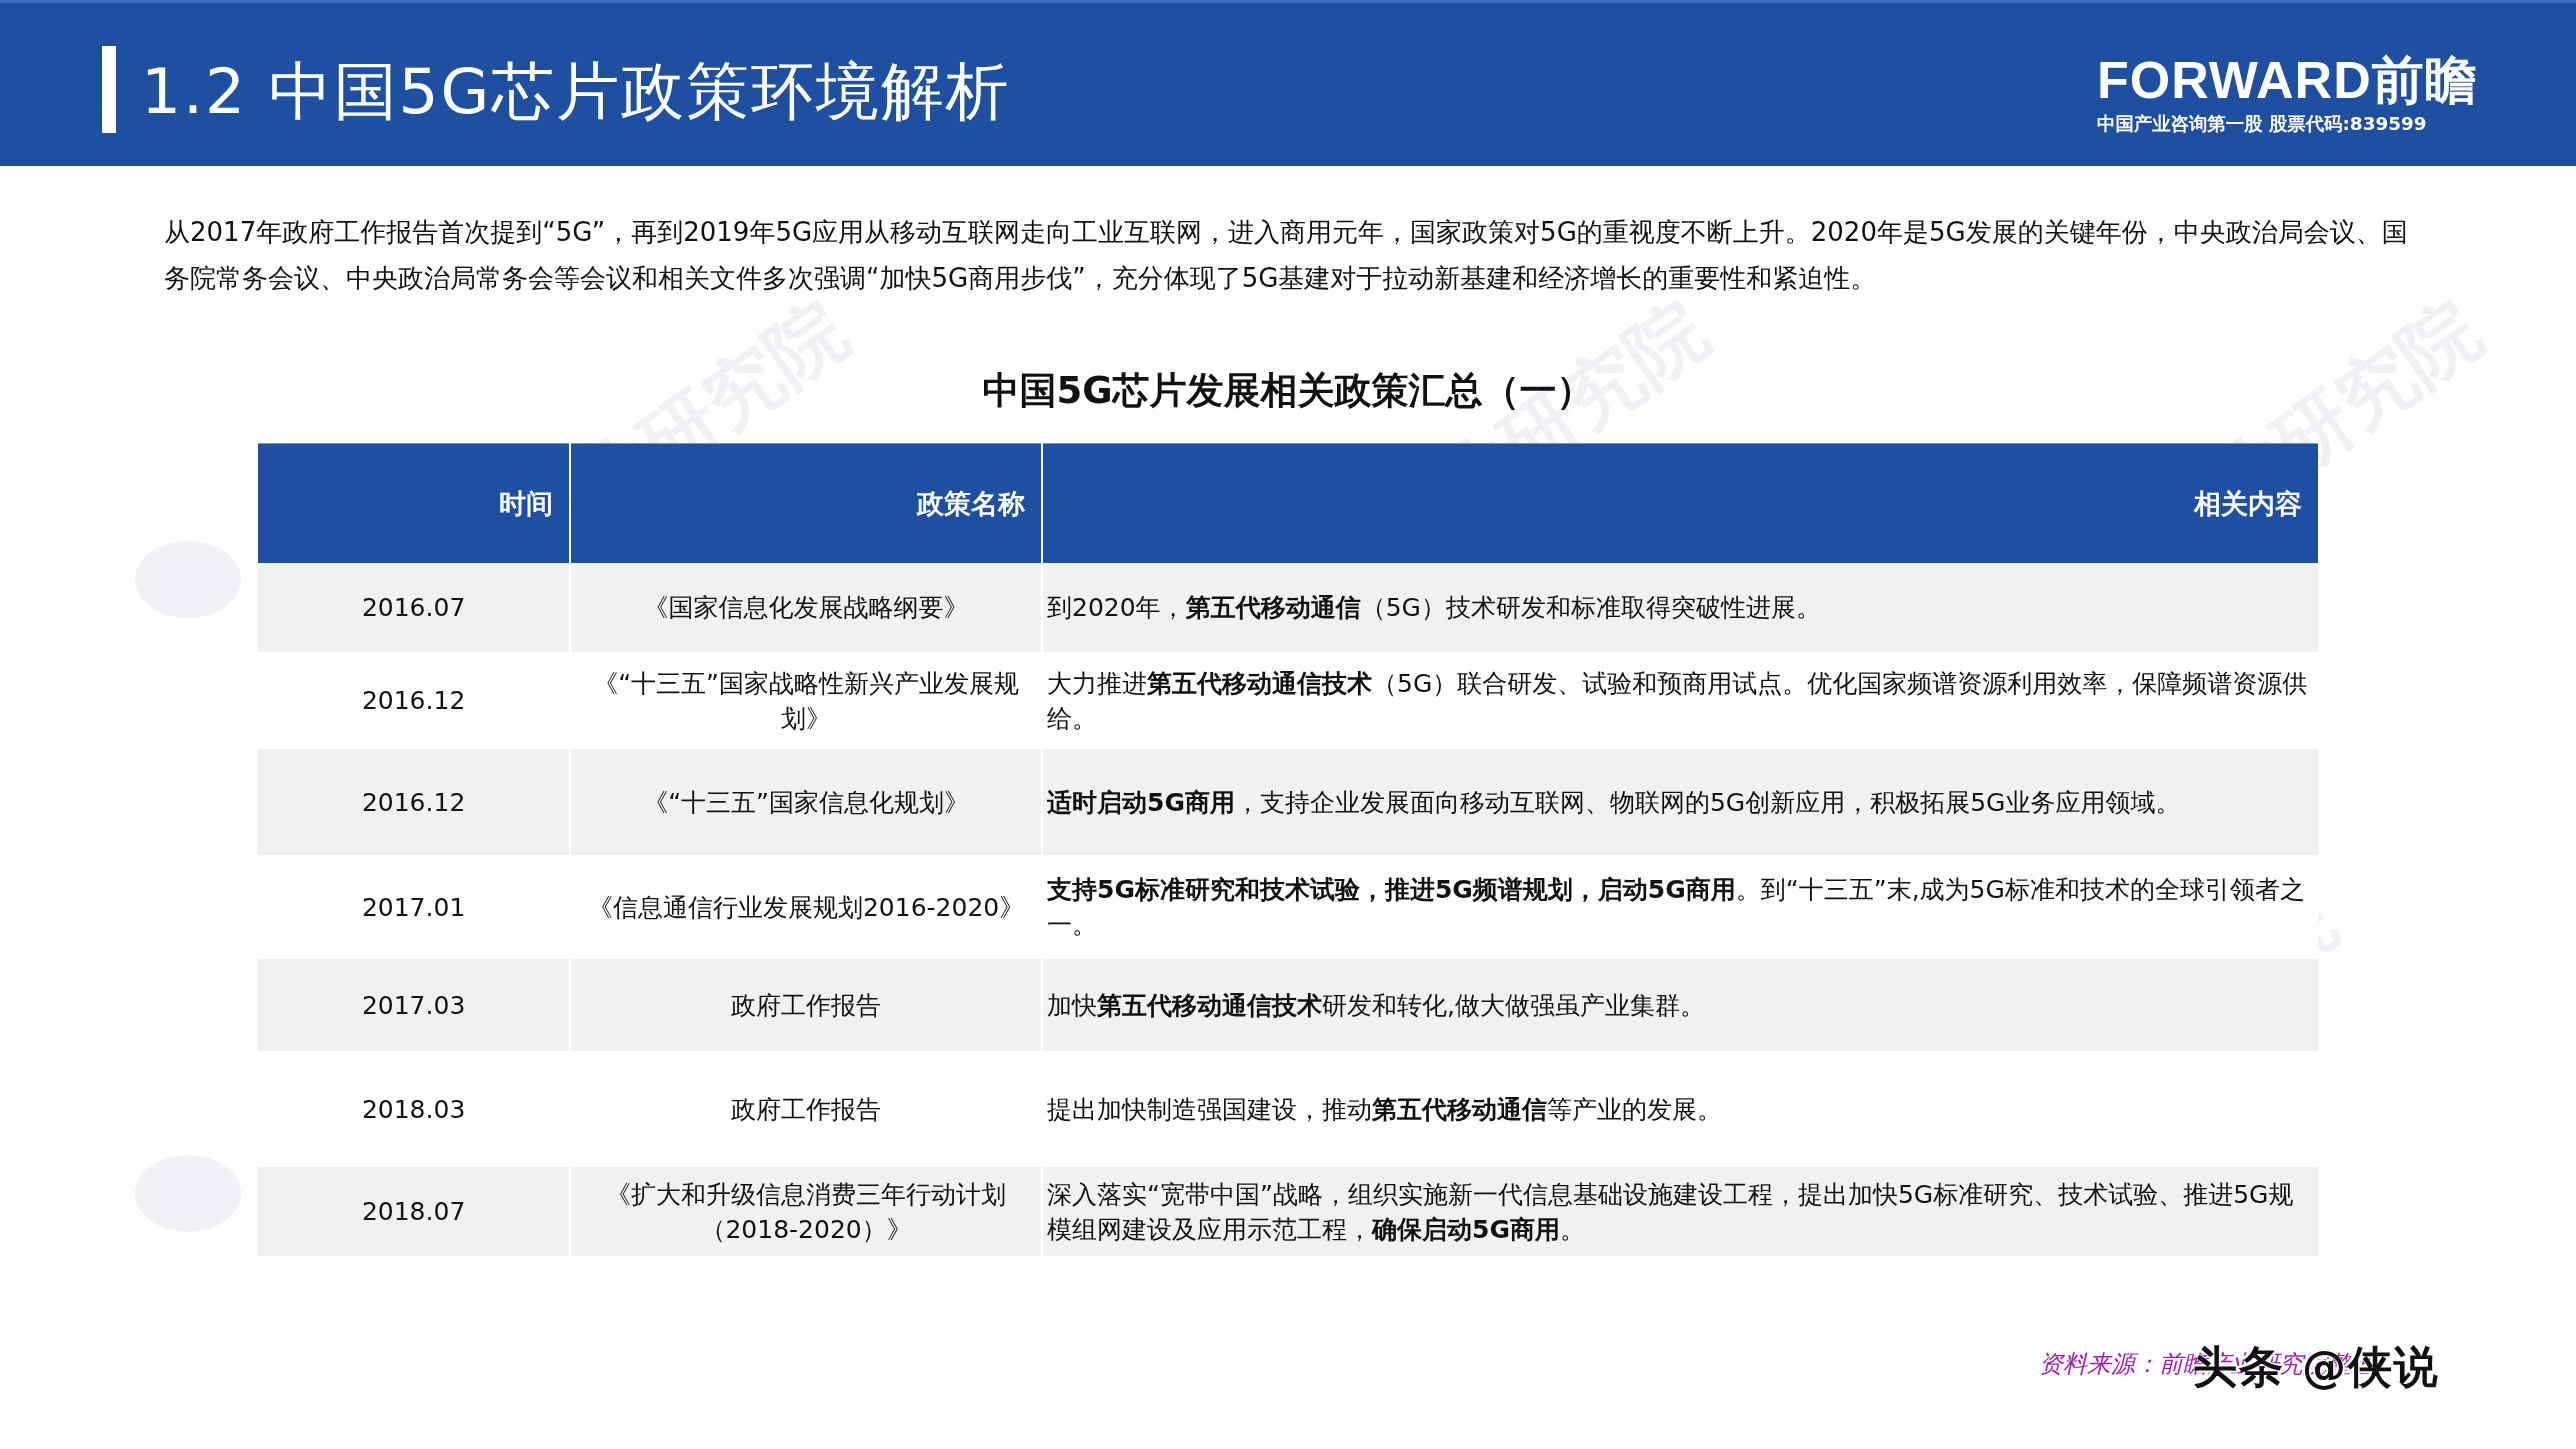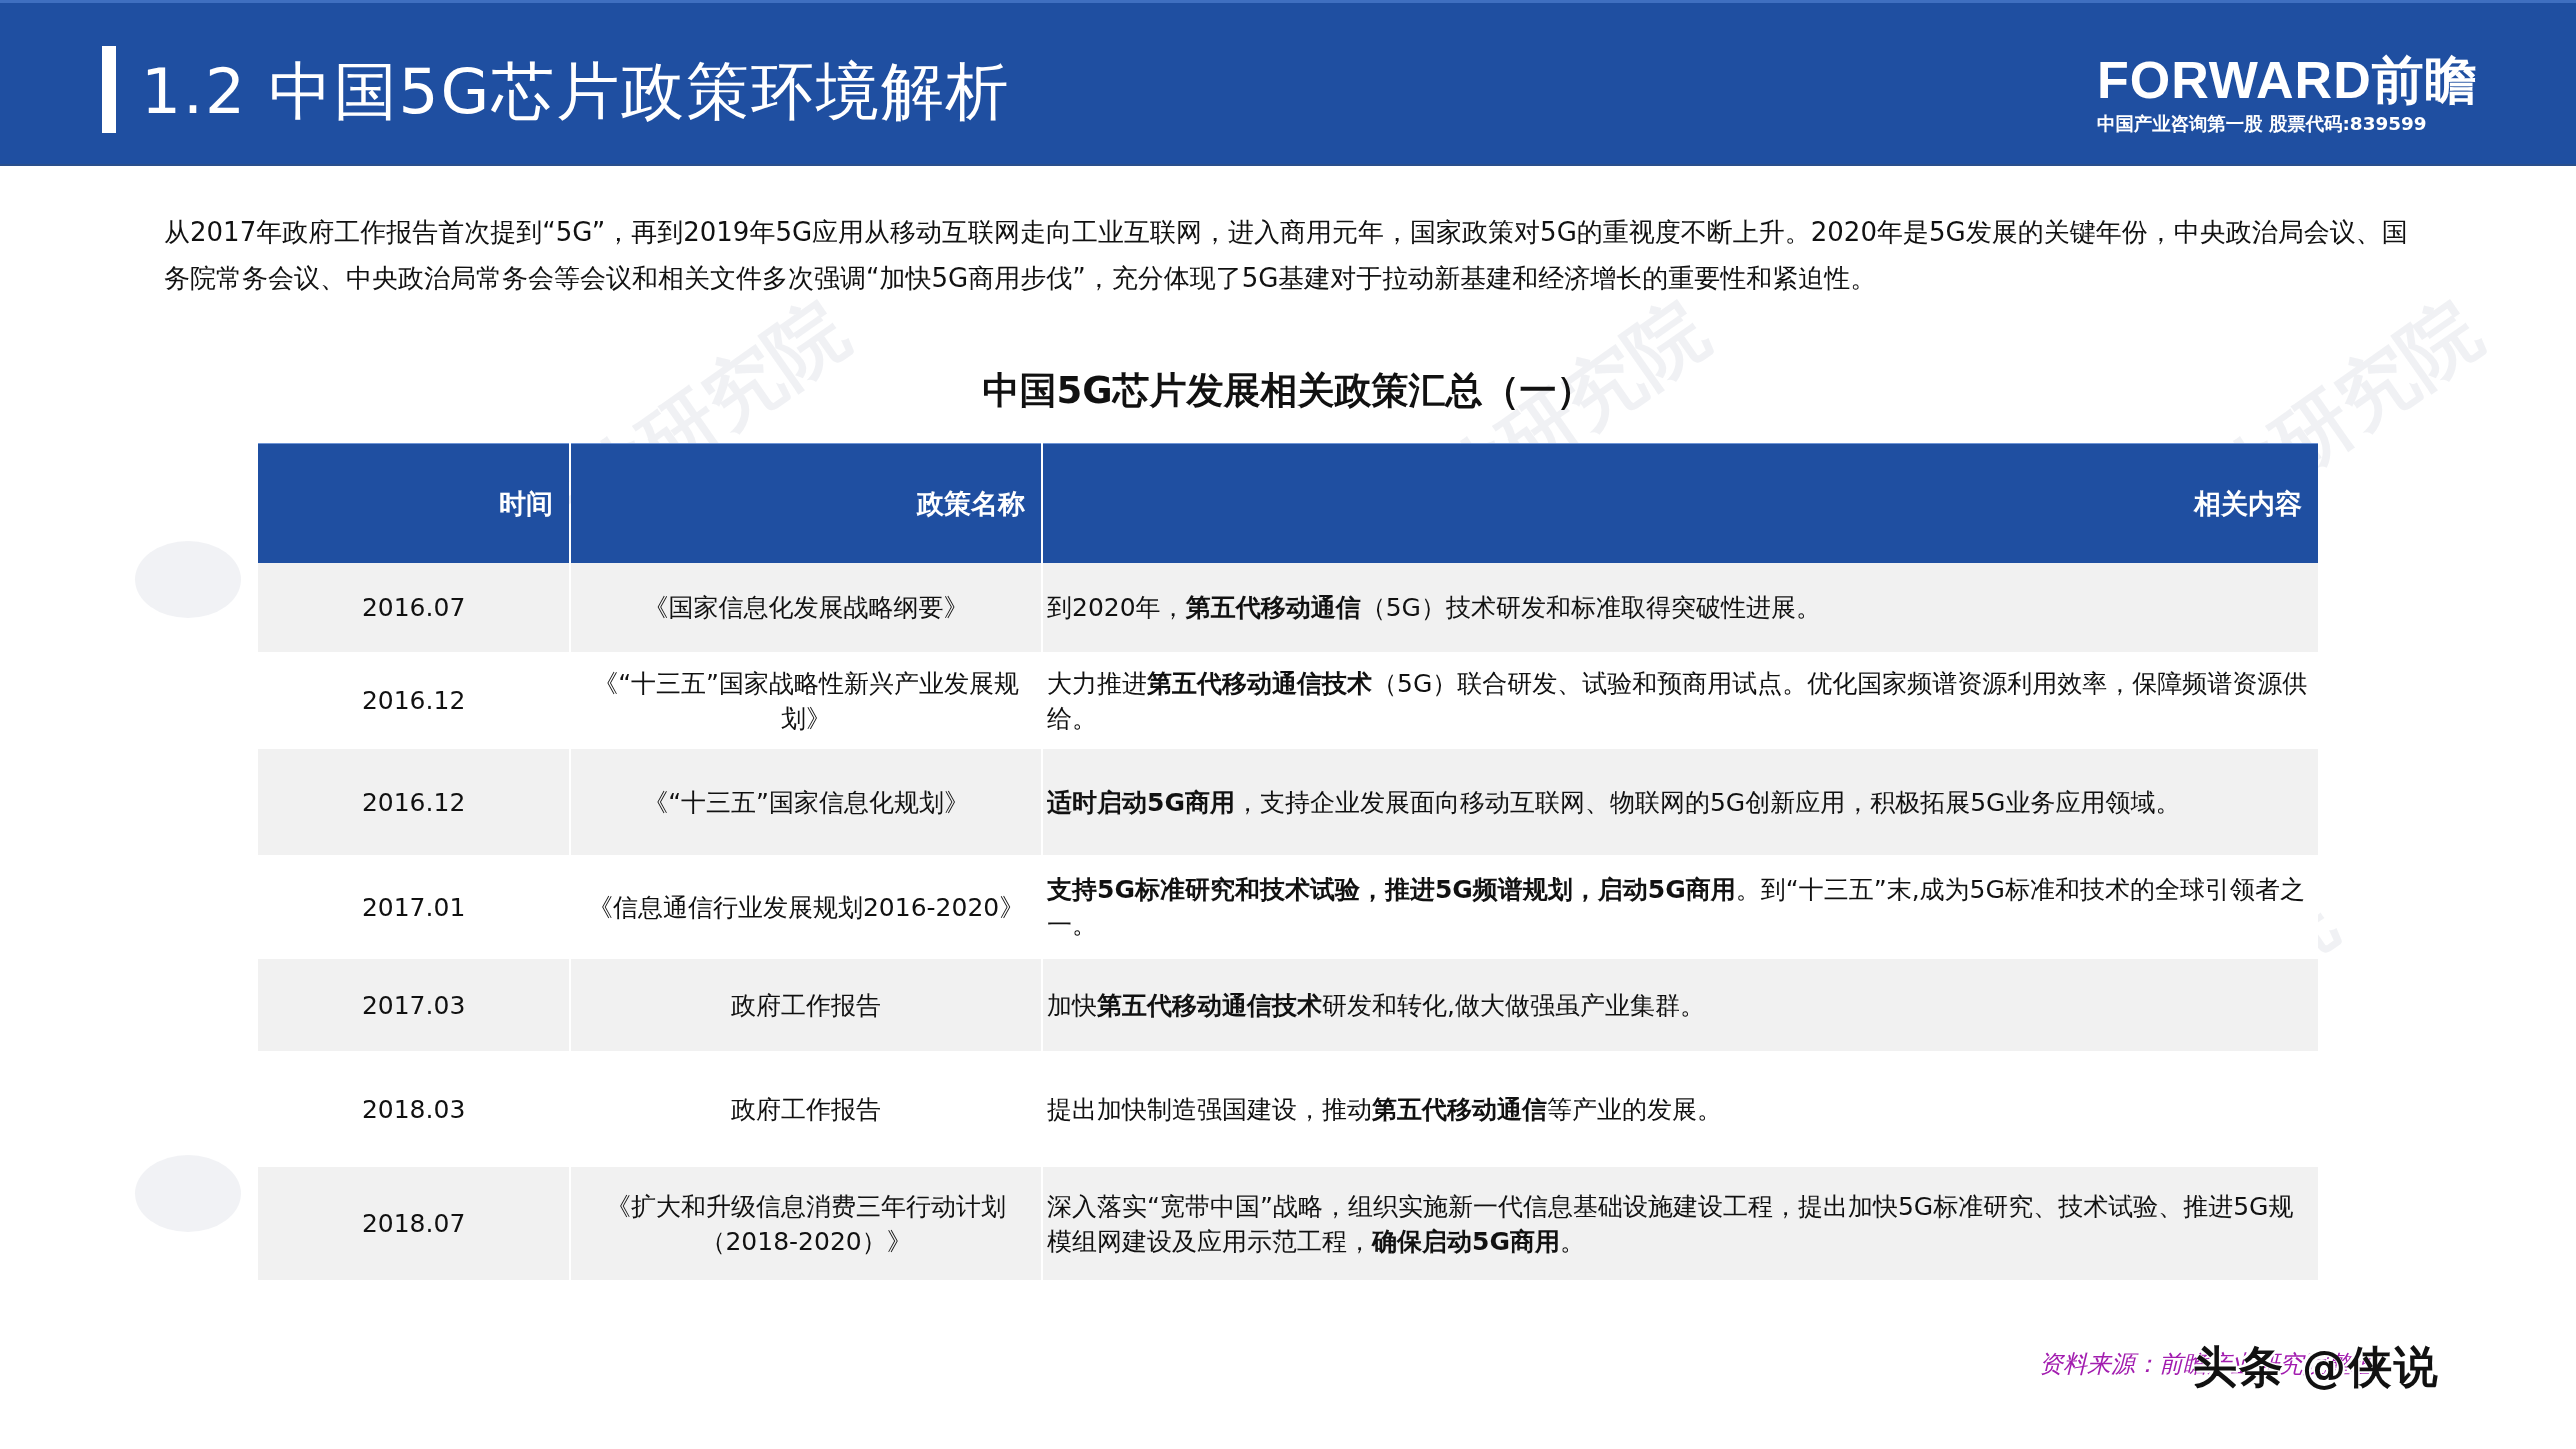--- a/index.html
+++ b/index.html
@@ -145,21 +145,21 @@
       <tr class="even" style="height:92px">
         <td class="c0">2017.03</td>
         <td class="c1">政府工作报告</td>
         <td class="c2"><span>加快</span><b>第五代移动通信技术</b><span>研发和转化,做大做强虽产业集群。</span></td>
       </tr>
       <tr class="odd" style="height:116px">
         <td class="c0">2018.03</td>
         <td class="c1">政府工作报告</td>
         <td class="c2"><span>提出加快制造强国建设，推动</span><b>第五代移动通信</b><span>等产业的发展。</span></td>
       </tr>
-      <tr class="even" style="height:113px">
+      <tr class="even" style="height:89px">
         <td class="c0">2018.07</td>
         <td class="c1">《扩大和升级信息消费三年行动计划（2018-2020）》</td>
         <td class="c2"><span>深入落实“宽带中国”战略，组织实施新一代信息基础设施建设工程，提出加快5G标准研究、技术试验、推进5G规模组网建设及应用示范工程，</span><b>确保启动5G商用</b><span>。</span></td>
       </tr>
     </tbody>
   </table>
 </div>
 
 <div class="source">资料来源：前瞻产业研究院整理</div>
 <div class="watermark-tt">头条 @侠说</div>

